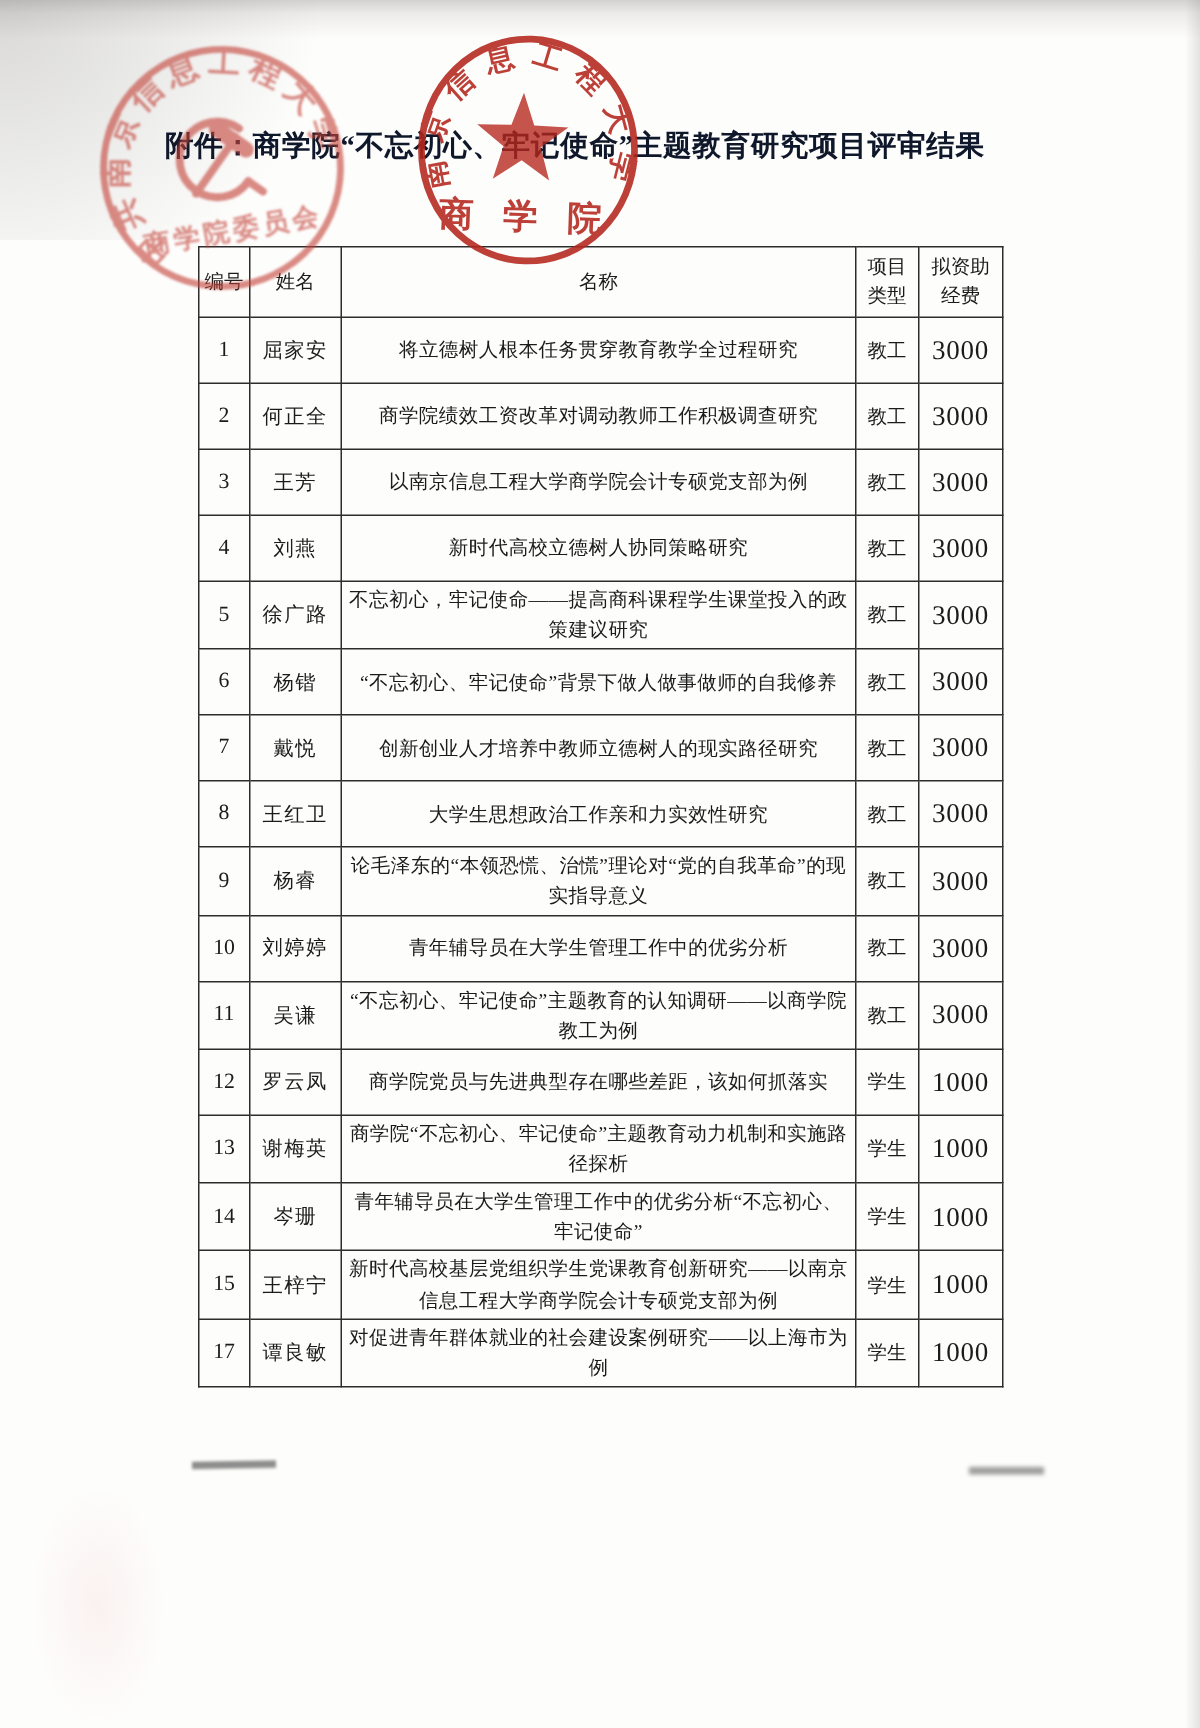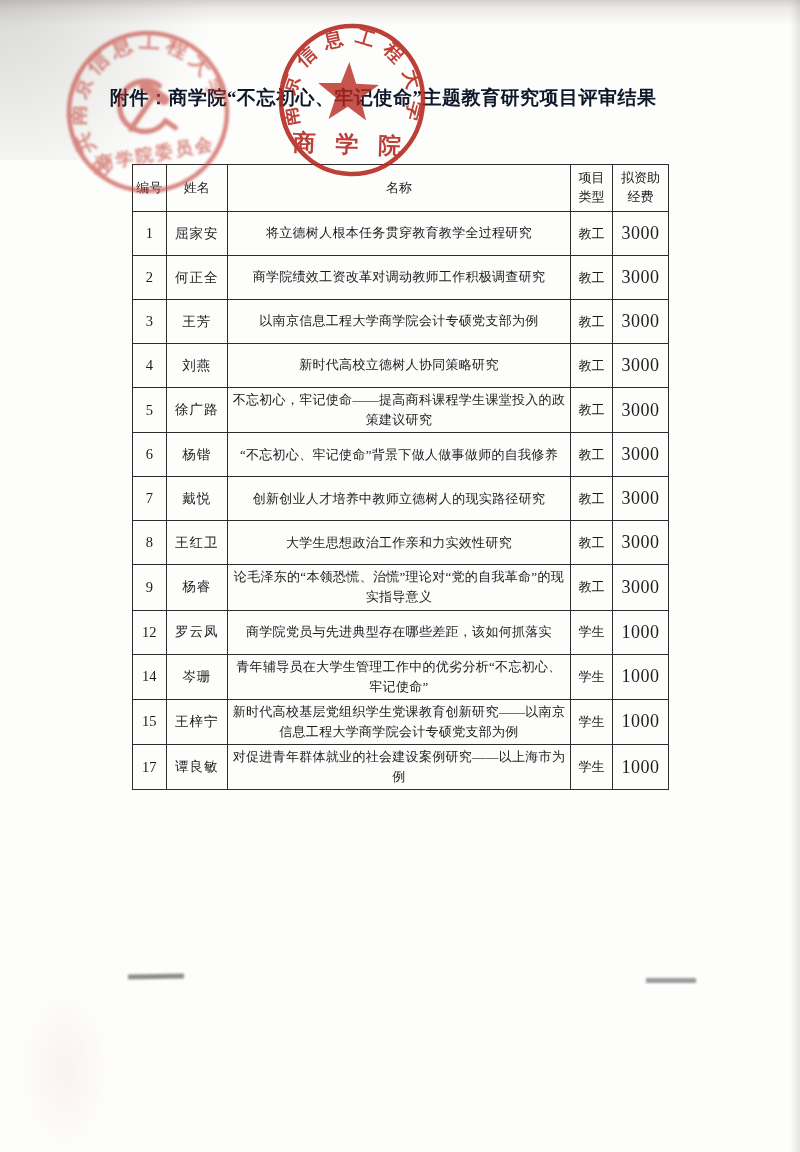--- a/index.html
+++ b/index.html
@@ -160,23 +160,44 @@
     <td class="c-fund">3000</td>
   </tr>
       <tr>
     <td class="c-id">9</td>
     <td class="c-name">杨睿</td>
     <td class="c-title">论毛泽东的“本领恐慌、治慌”理论对“党的自我革命”的现实指导意义</td>
     <td class="c-type">教工</td>
     <td class="c-fund">3000</td>
   </tr>
       <tr>
+    <td class="c-id">10</td>
+    <td class="c-name">刘婷婷</td>
+    <td class="c-title">青年辅导员在大学生管理工作中的优劣分析</td>
+    <td class="c-type">教工</td>
+    <td class="c-fund">3000</td>
+  </tr>
+      <tr>
+    <td class="c-id">11</td>
+    <td class="c-name">吴谦</td>
+    <td class="c-title">“不忘初心、牢记使命”主题教育的认知调研——以商学院教工为例</td>
+    <td class="c-type">教工</td>
+    <td class="c-fund">3000</td>
+  </tr>
+      <tr>
     <td class="c-id">12</td>
     <td class="c-name">罗云凤</td>
     <td class="c-title">商学院党员与先进典型存在哪些差距，该如何抓落实</td>
+    <td class="c-type">学生</td>
+    <td class="c-fund">1000</td>
+  </tr>
+      <tr>
+    <td class="c-id">13</td>
+    <td class="c-name">谢梅英</td>
+    <td class="c-title">商学院“不忘初心、牢记使命”主题教育动力机制和实施路径探析</td>
     <td class="c-type">学生</td>
     <td class="c-fund">1000</td>
   </tr>
       <tr>
     <td class="c-id">14</td>
     <td class="c-name">岑珊</td>
     <td class="c-title">青年辅导员在大学生管理工作中的优劣分析“不忘初心、牢记使命”</td>
     <td class="c-type">学生</td>
     <td class="c-fund">1000</td>
   </tr>

